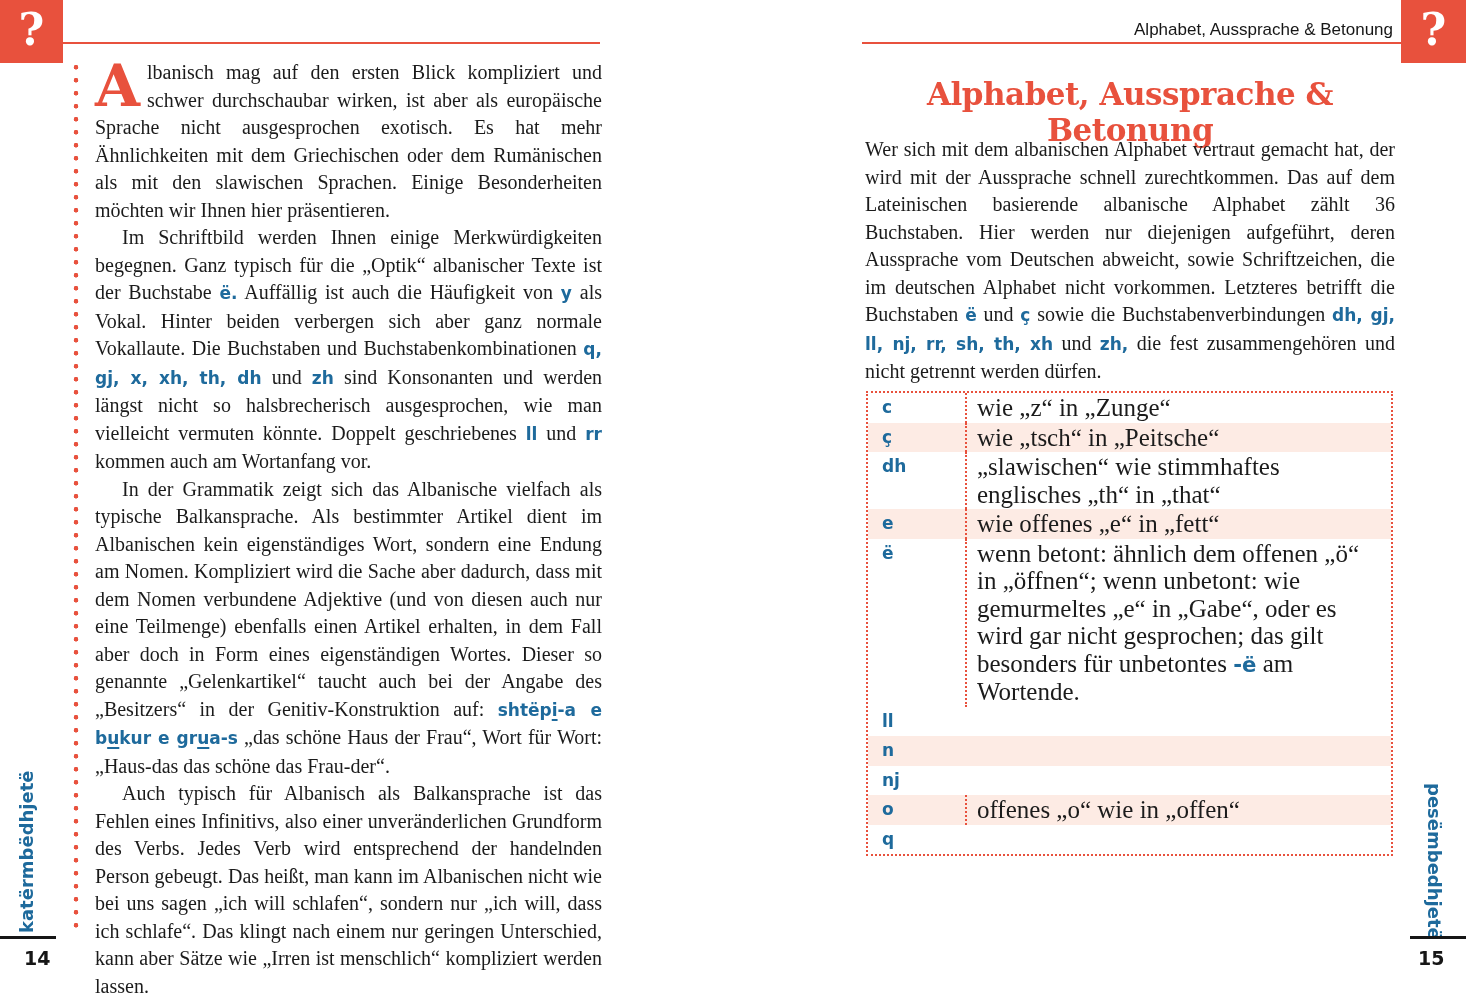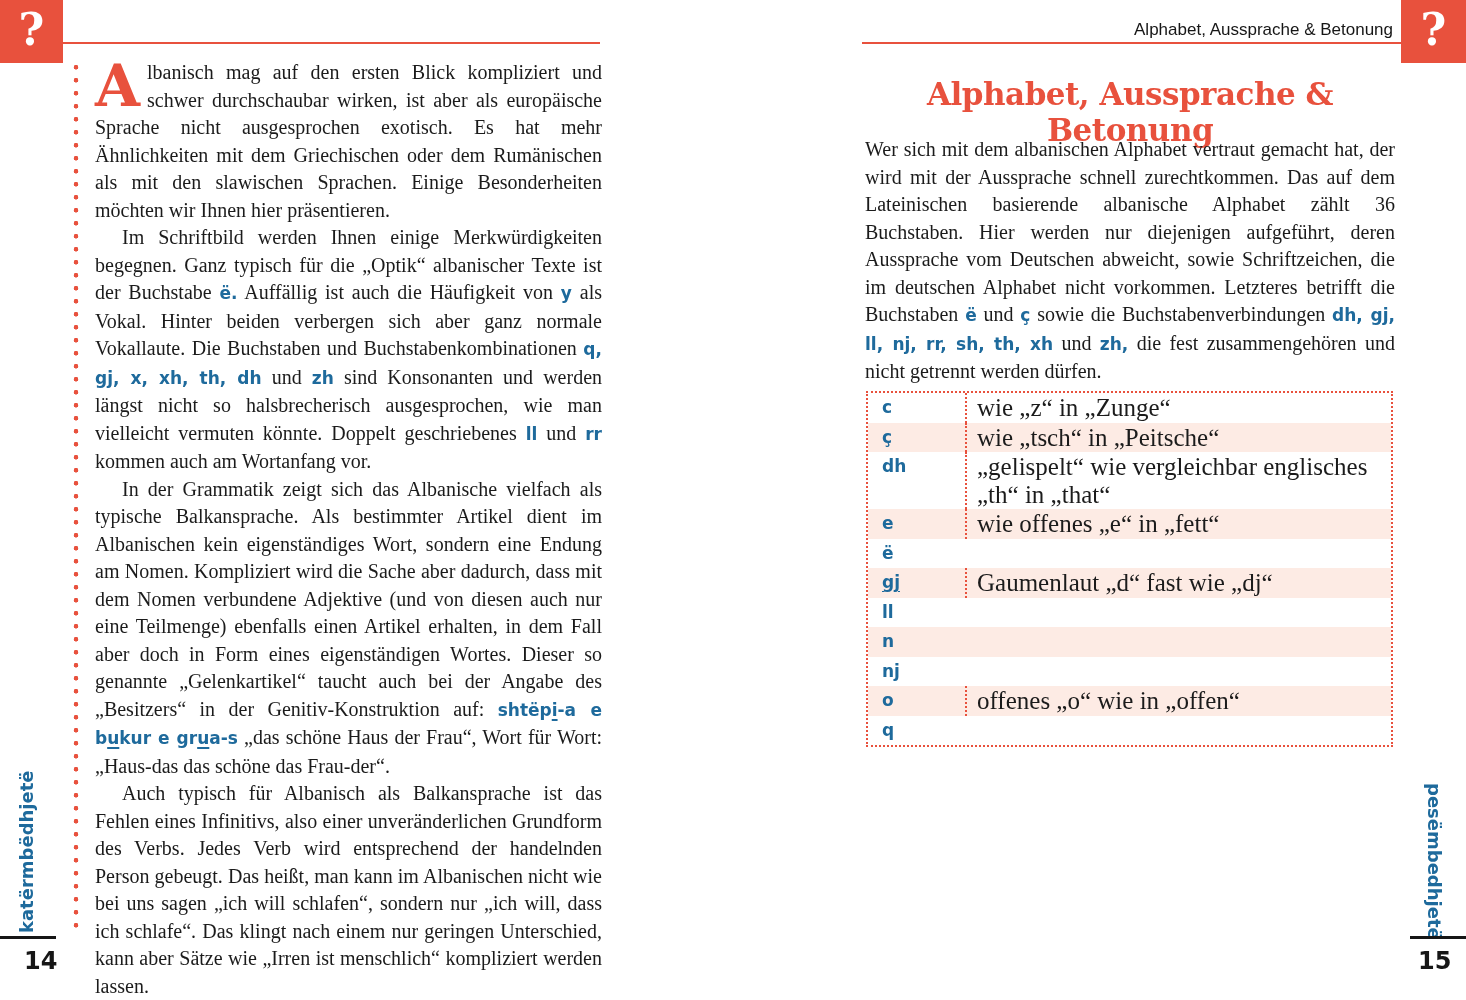--- a/index.html
+++ b/index.html
@@ -114,21 +114,21 @@
     writing-mode:vertical-rl;
     text-align:center;
   }
   
   .footer-rule{position:absolute;top:936px;height:3px;background:#161616;}
   .footer-rule.left{left:0;width:56px;}
   .footer-rule.right{left:1410px;width:56px;}
   .page-num{
     position:absolute;top:947px;
     font-family:"DejaVu Sans", sans-serif;font-weight:bold;
-    font-size:24px;color:#161616;
+    font-size:19px;color:#161616;
   }
   .page-num.left{left:24px;}
   .page-num.right{left:1418px;text-align:right;}
 </style>
 </head>
 <body>
 
 <div class="qbox left">
   <span>?</span>
 </div>
@@ -157,32 +157,29 @@
     <div class="t-row">
       <div class="t-cell-letter"><span class="letter">c</span></div>
       <div class="t-cell-desc"><span>wie „z“ in „Zunge“</span></div>
     </div>
     <div class="t-row pink">
       <div class="t-cell-letter"><span class="letter">ç</span></div>
       <div class="t-cell-desc"><span>wie „tsch“ in „Peitsche“</span></div>
     </div>
     <div class="t-row">
       <div class="t-cell-letter"><span class="letter">dh</span></div>
-      <div class="t-cell-desc"><span>„gelispelt“ wie vergleichbar englisches „th“ in „that“</span></div>
+      <div class="t-cell-desc"><span>„slawischen“ wie stimmhaftes englisches „th“ in „that“</span></div>
     </div>
     <div class="t-row pink">
       <div class="t-cell-letter"><span class="letter">e</span></div>
       <div class="t-cell-desc"><span>wie offenes „e“ in „fett“</span></div>
     </div>
     <div class="t-row">
       <div class="t-cell-letter"><span class="letter">ë</span></div>
-    </div>
-    <div class="t-row pink">
-      <div class="t-cell-letter"><span class="letter u">gj</span></div>
-      <div class="t-cell-desc"><span>Gaumenlaut „d“ fast wie „dj“</span></div>
+      <div class="t-cell-desc"><span>wenn betont: ähnlich dem offenen „ö“ in „öffnen“; wenn unbetont: wie gemurmeltes „e“ in „Gabe“, oder es wird gar nicht gesprochen; das gilt besonders für unbetontes </span><span class="tok-blue">-ë</span><span> am Wortende.</span></div>
     </div>
     <div class="t-row">
       <div class="t-cell-letter"><span class="letter">ll</span></div>
     </div>
     <div class="t-row pink">
       <div class="t-cell-letter"><span class="letter">n</span></div>
     </div>
     <div class="t-row">
       <div class="t-cell-letter"><span class="letter">nj</span></div>
     </div>

